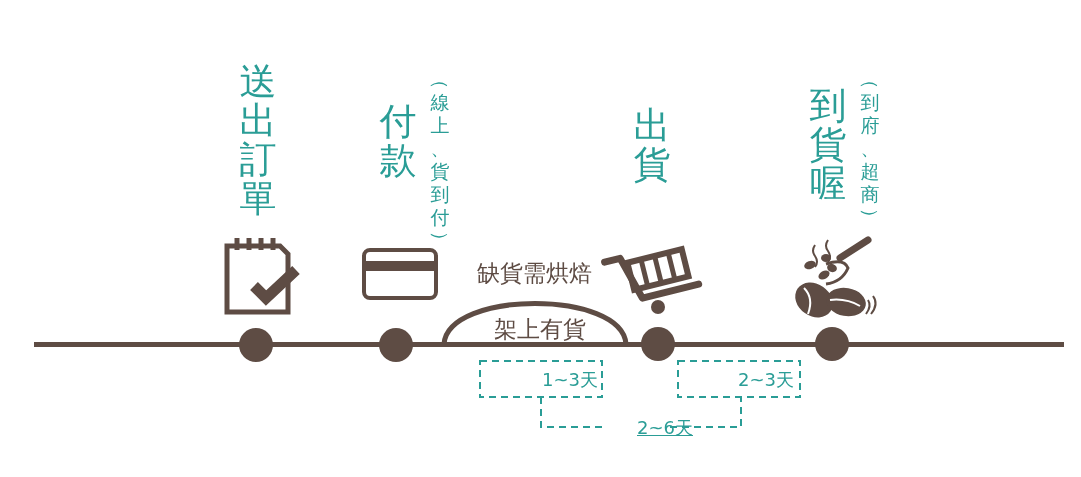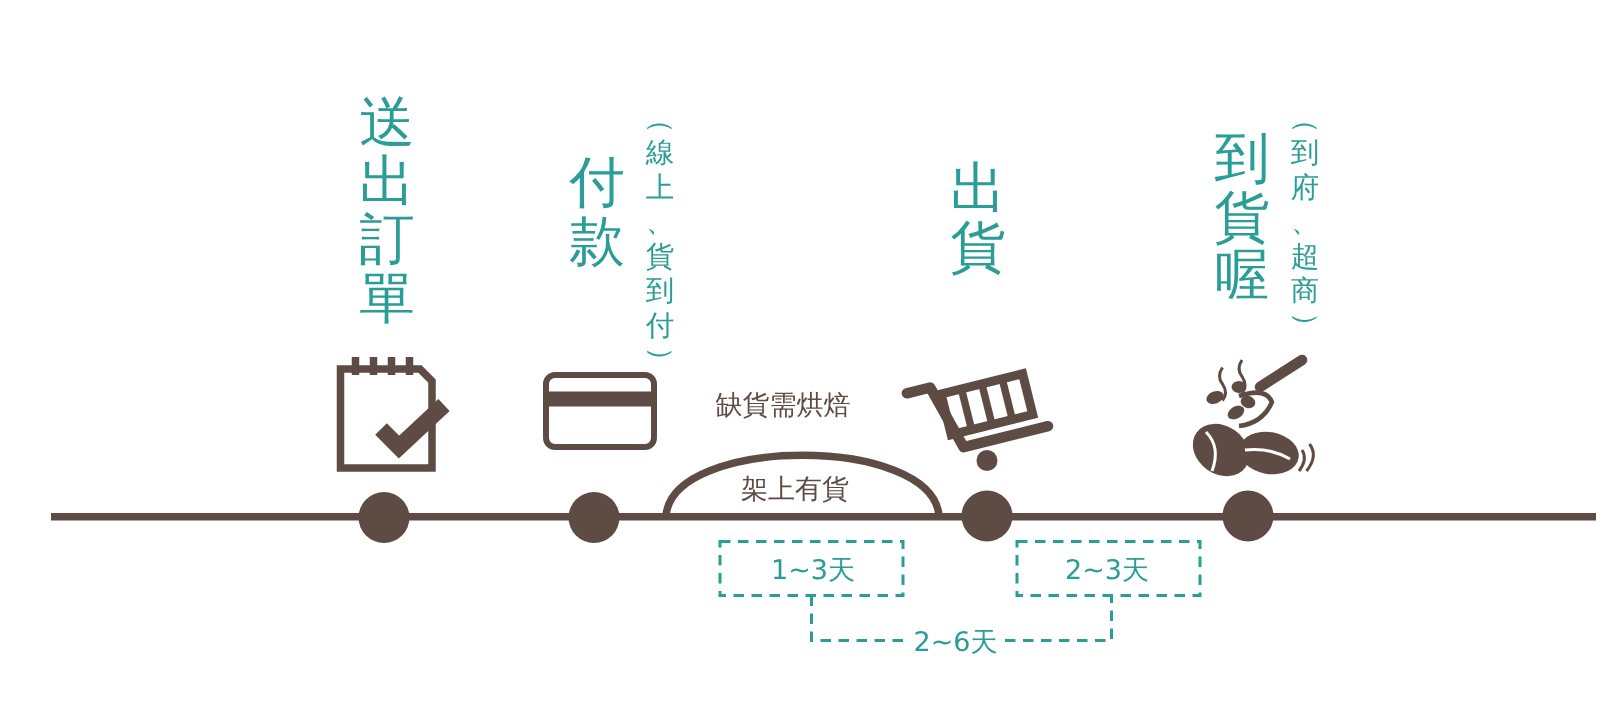--- a/index.html
+++ b/index.html
@@ -5,22 +5,22 @@
   html, body { margin: 0; padding: 0; background: #ffffff; }
   body { width: 1081px; height: 477px; position: relative; overflow: hidden;
          font-family: "DejaVu Sans", "Liberation Sans", sans-serif; }
   .abs { position: absolute; }
   .vtitle { position: absolute; color: #2a9d96; font-size: 37px; line-height: 39px;
             width: 44px; text-align: center; letter-spacing: 0; word-break: break-all; }
   .vsub { position: absolute; color: #2a9d96; font-size: 19px; line-height: 23px;
           width: 26px; text-align: center; }
   .vsub span { display: block; }
   .paren { display: block; transform: rotate(90deg); }
-  .note { position: absolute; color: #5e4c44; font-size: 18px; white-space: nowrap; }
-  .dur { position: absolute; color: #2a9d96; font-size: 18px; white-space: nowrap; }
+  .note { position: absolute; color: #5e4c44; font-size: 23px; white-space: nowrap; }
+  .dur { position: absolute; color: #2a9d96; font-size: 18px; white-space: nowrap; margin-left: 28px; }
 </style>
 </head>
 <body>
 
 <div class="vtitle" style="left:236px; top:62px;">
   <div>送</div>
   <div>出</div>
   <div>訂</div>
   <div>單</div>
 </div>
@@ -115,13 +115,13 @@
     <rect x="678" y="361" width="122" height="36"></rect>
     <path d="M541 397 V427 H604 M670 427 H741 V397"></path>
   </g>
 </svg>
 
 <div class="note" style="left:477px; top:258px;">缺貨需烘焙</div>
 <div class="note" style="left:494px; top:314px;">架上有貨</div>
 
 <div class="dur" style="left:514px; top:368px;">1~3天</div>
 <div class="dur" style="left:710px; top:368px;text-align:center;">2~3天</div>
-<div class="dur" style="left:609px; top:416px;">2~6天</div>
+<div class="dur" style="left:609px; top:416px;text-decoration:underline;">2~6天</div>
 
 </body></html>

